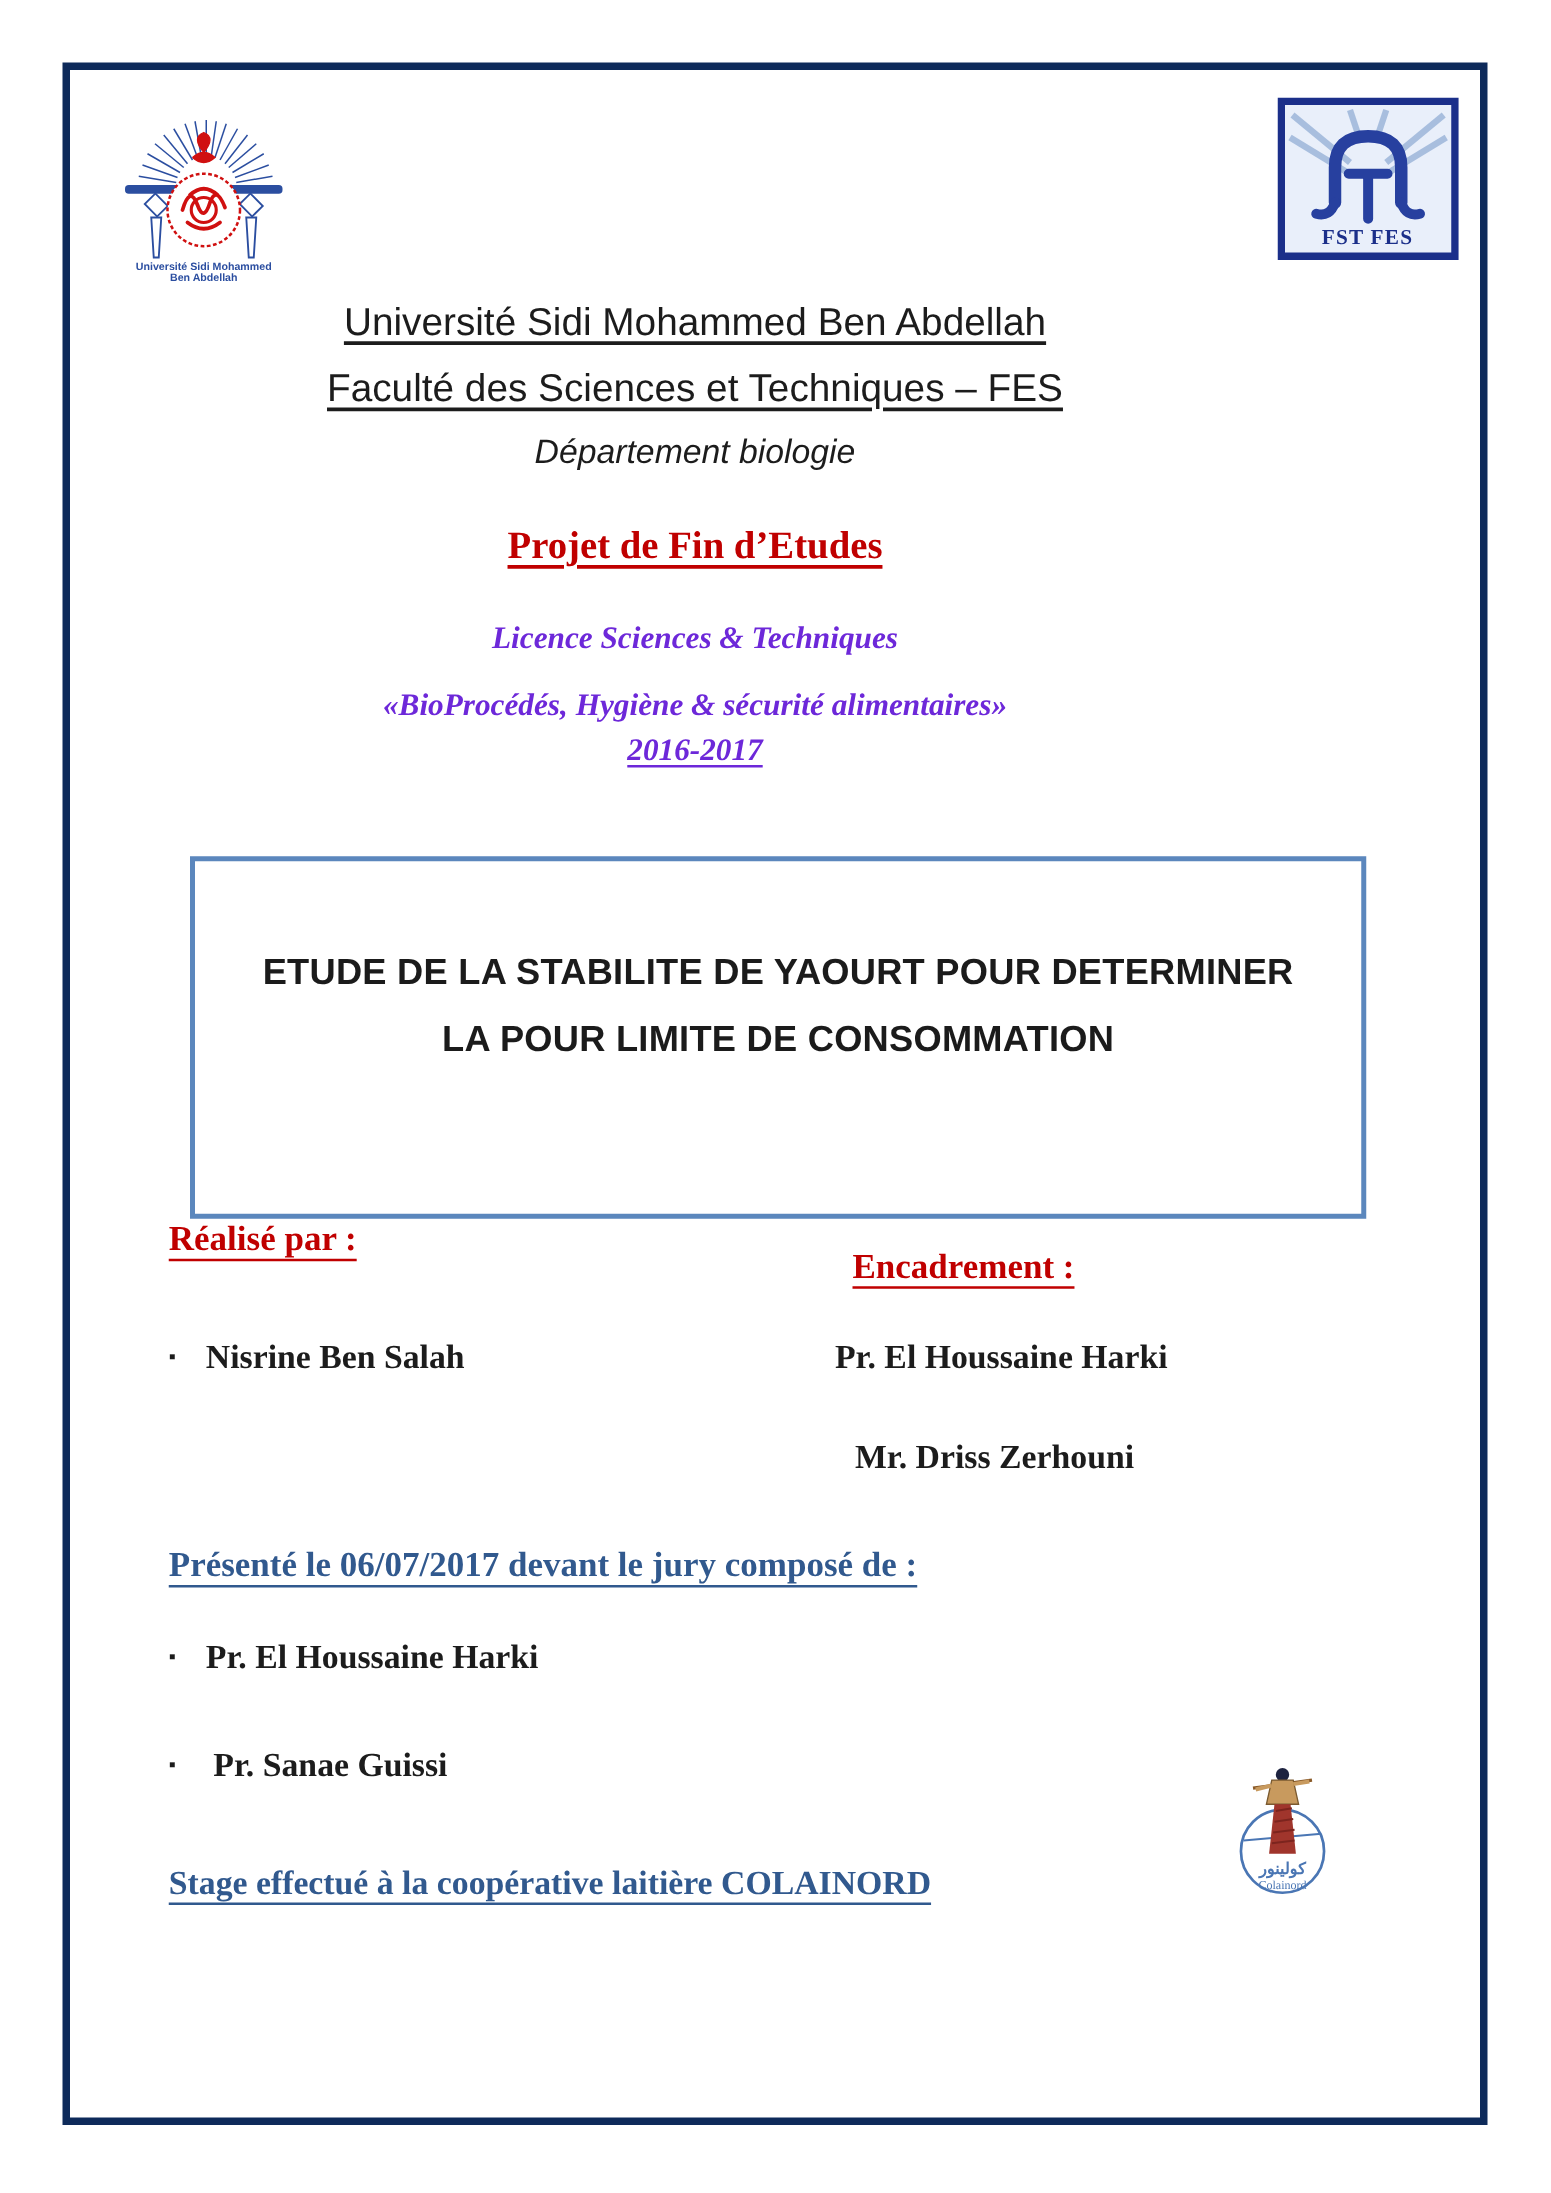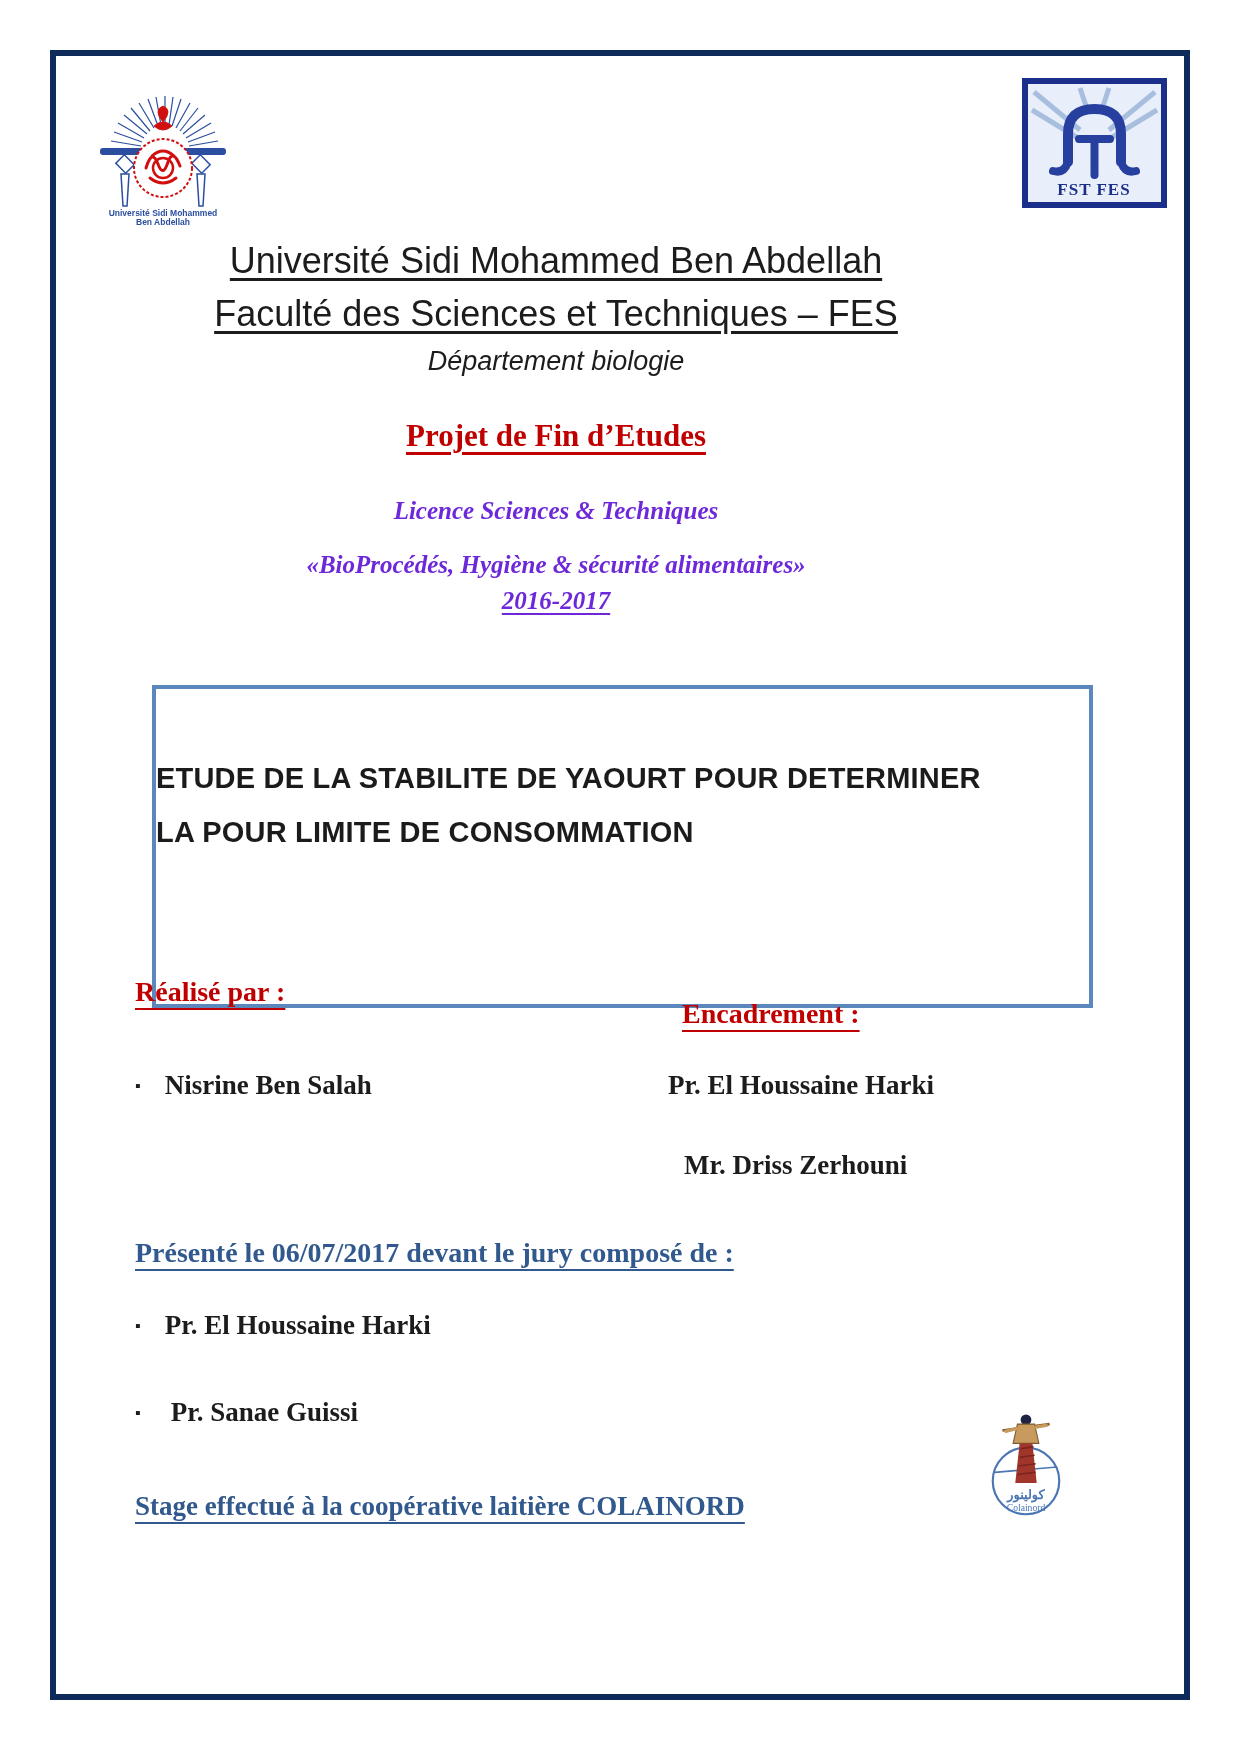--- a/index.html
+++ b/index.html
@@ -9,37 +9,37 @@
     font-family:"Liberation Sans", sans-serif; color:#1c1c1c;
   }
   .page { position:absolute; inset:0; background:#ffffff; }
   .page-border {
     position:absolute; left:50px; top:50px; width:1140px; height:1650px;
     border:6px solid #0e2a5a;
   }
   .abs { position:absolute; }
   .center-line { left:0; width:1112px; text-align:center; }
   .hdr {
-    font-size:36px; color:#1c1c1c;
+    font-size:31px; color:#1c1c1c;
     text-decoration:underline; text-underline-offset:5px;
   }
   .hdr-italic { font-size:27px; font-style:italic; text-decoration:none; }
   .project-title {
     font-family:"Liberation Serif", serif; font-weight:bold; font-size:31px;
     color:#c00000; text-decoration:underline; text-underline-offset:6px;
   }
   .degree, .speciality, .year {
     font-family:"Liberation Serif", serif; font-weight:bold; font-style:italic;
     font-size:25px; color:#6d28d9;
   }
   .year { text-decoration:underline; text-underline-offset:4px; }
   .thesis-box {
-    left:152px; top:685px; width:941px; height:323px;
+    left:152px; top:685px; width:941px; height:290px;
     border:4px solid #5b87bd; background:#ffffff;
-    display:flex; flex-direction:column; align-items:flex-start;
+    display:flex; flex-direction:column; align-items:center;
     padding-top:62px;
   }
   .thesis-line {
     font-weight:bold; font-size:29px; line-height:54px; color:#1b1b1b;
     letter-spacing:0.2px; text-align:center;
   }
   .red-heading {
     font-family:"Liberation Serif", serif; font-weight:bold; font-size:28px;
     color:#c00000; text-decoration:underline; text-underline-offset:7px;
   }

